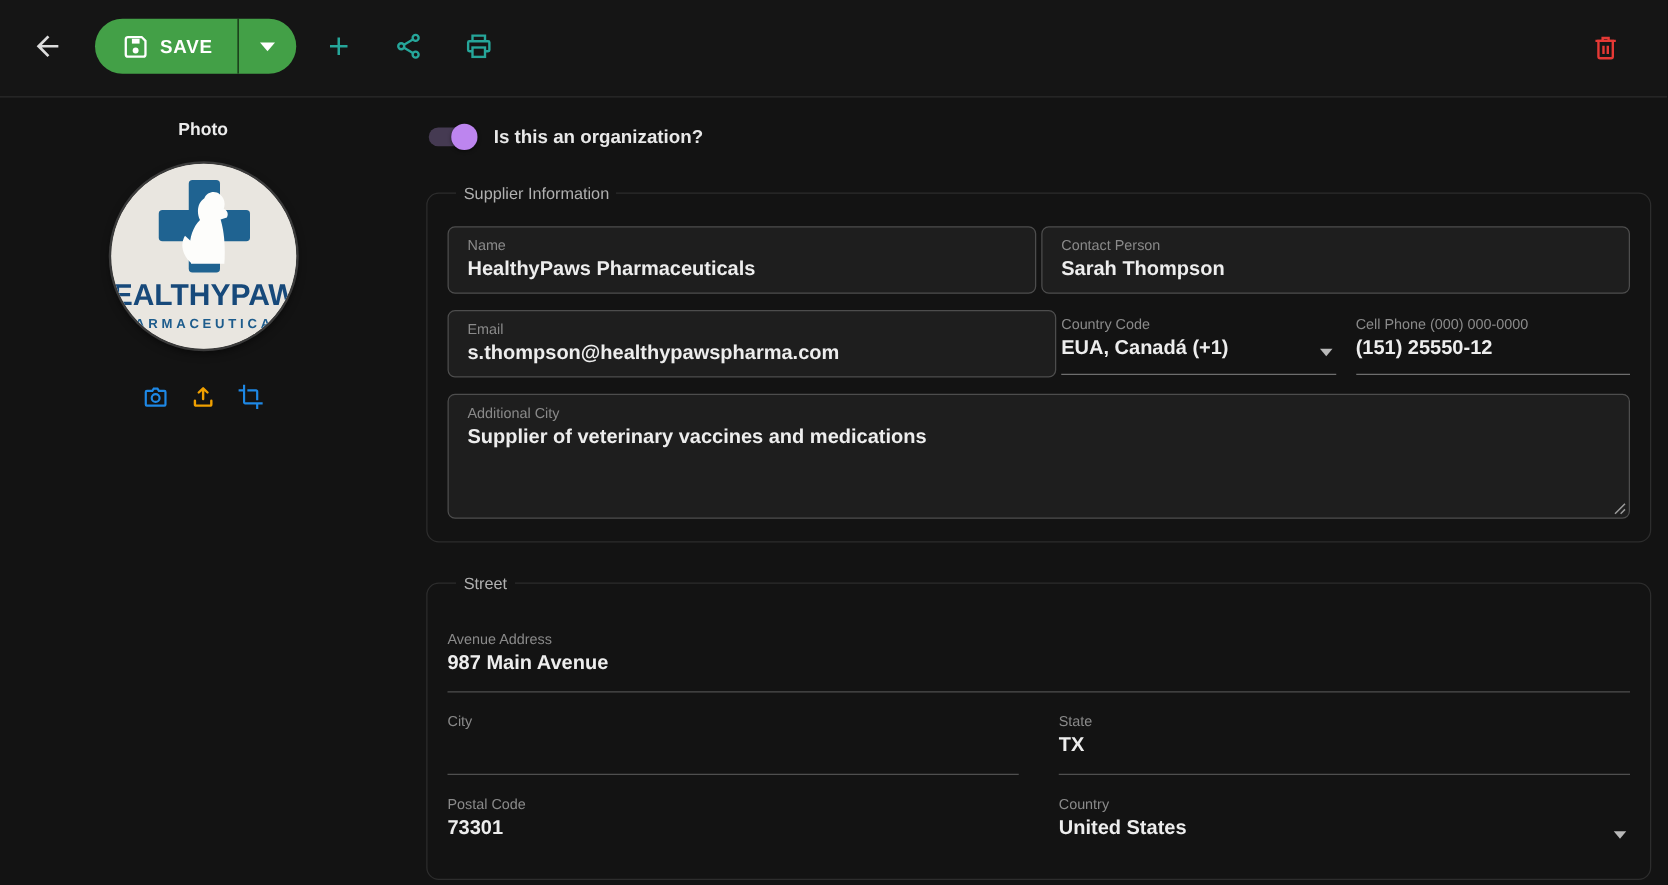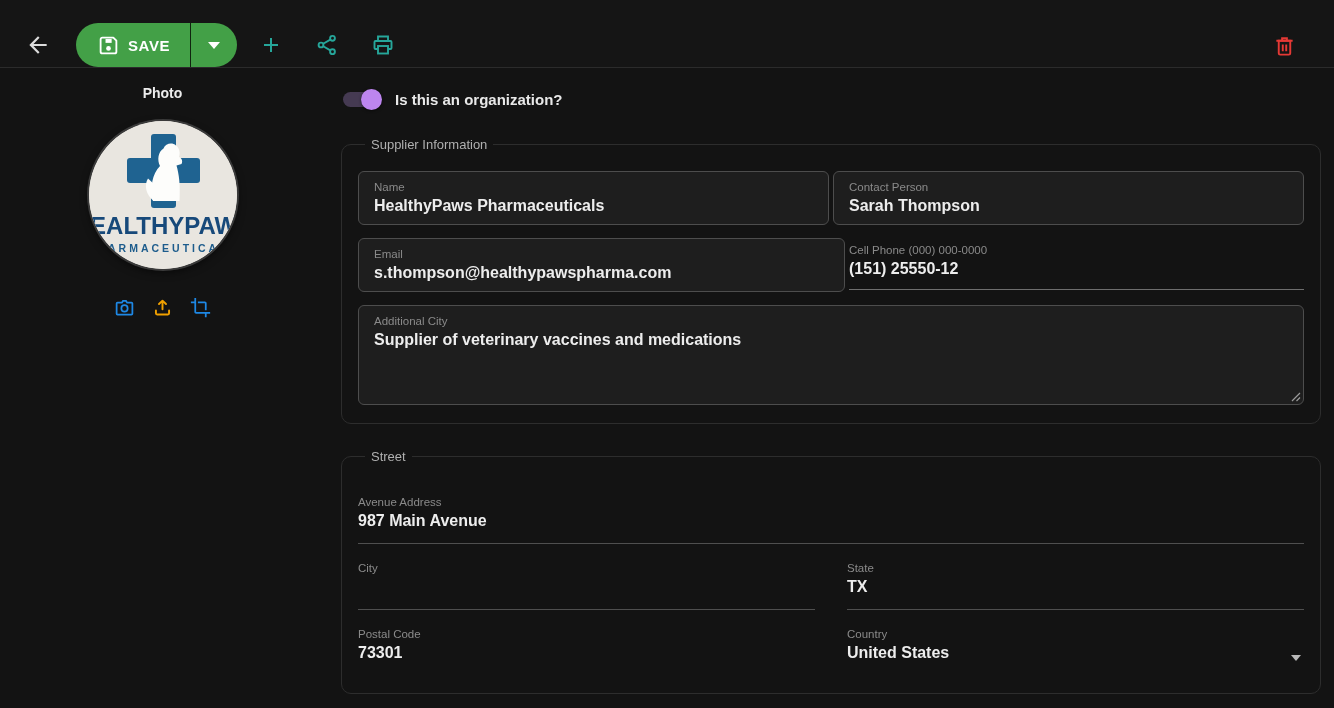--- a/index.html
+++ b/index.html
@@ -4,21 +4,21 @@
 <style>
   * { margin:0; padding:0; box-sizing:border-box; }
   html,body { width:1334px; height:708px; overflow:hidden; }
   body {
     background:#131313;
     font-family:"Liberation Sans", sans-serif;
     color:#e9e9e9;
   }
   
   .toolbar {
-    height:68px; display:flex; align-items:flex-end;
+    height:78px; display:flex; align-items:flex-start;
     padding:15px 28px 0 16px; border-bottom:1px solid #2b2b2b; background:#151515;
   }
   .icon-btn {
     width:44px; height:44px; display:flex; align-items:center; justify-content:center;
     cursor:pointer; flex:0 0 auto; border-radius:50%;
   }
   .save-btn {
     display:flex; align-items:stretch; height:44px; border-radius:22px; overflow:hidden;
     background:#43a047; margin-left:16px; cursor:pointer; flex:0 0 auto;
   }
@@ -226,20 +226,25 @@
         </div>
       </div>
 
       <div class="form-row">
         <div class="box-field">
           <div class="f-label">Email</div>
           <div class="f-value">s.thompson@healthypawspharma.com</div>
         </div>
         <div class="right-half">
           <div class="u-field">
+            <div class="f-label">Country Code</div>
+            <div class="f-value">EUA, Canadá (+1)</div>
+            <span class="sel-caret"></span>
+          </div>
+          <div class="u-field">
             <div class="f-label">Cell Phone (000) 000-0000</div>
             <div class="f-value">(151) 25550-12</div>
           </div>
         </div>
       </div>
 
       <div class="form-row">
         <div class="box-field notes-field">
           <div class="f-label">Additional City</div>
           <div class="f-value">Supplier of veterinary vaccines and medications</div>

